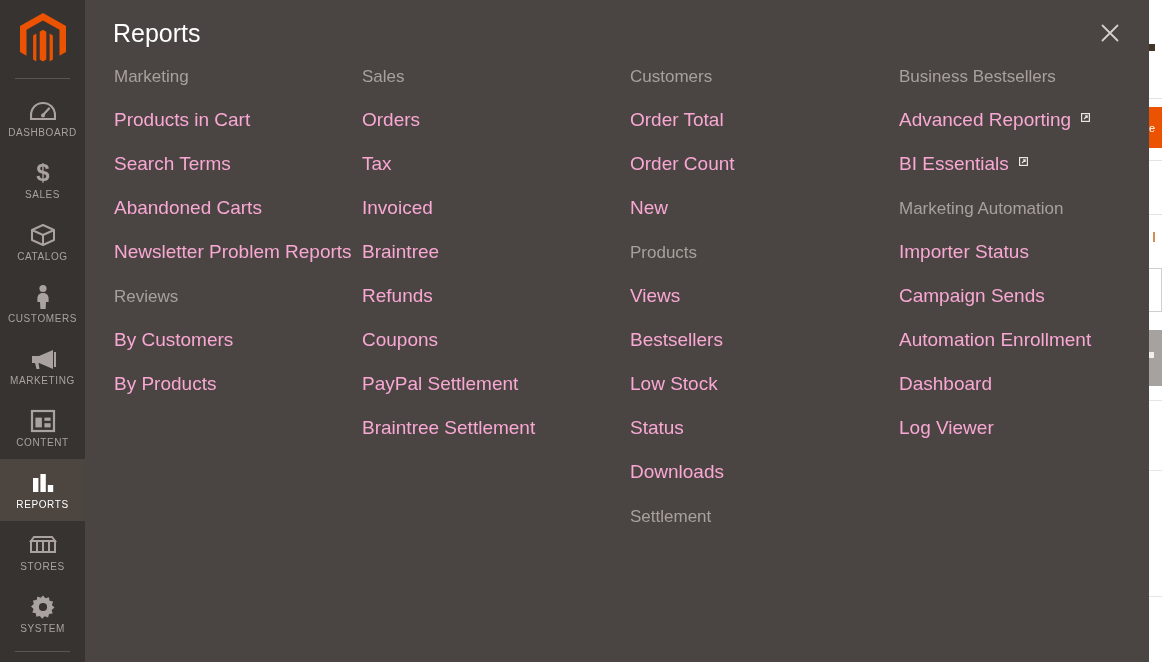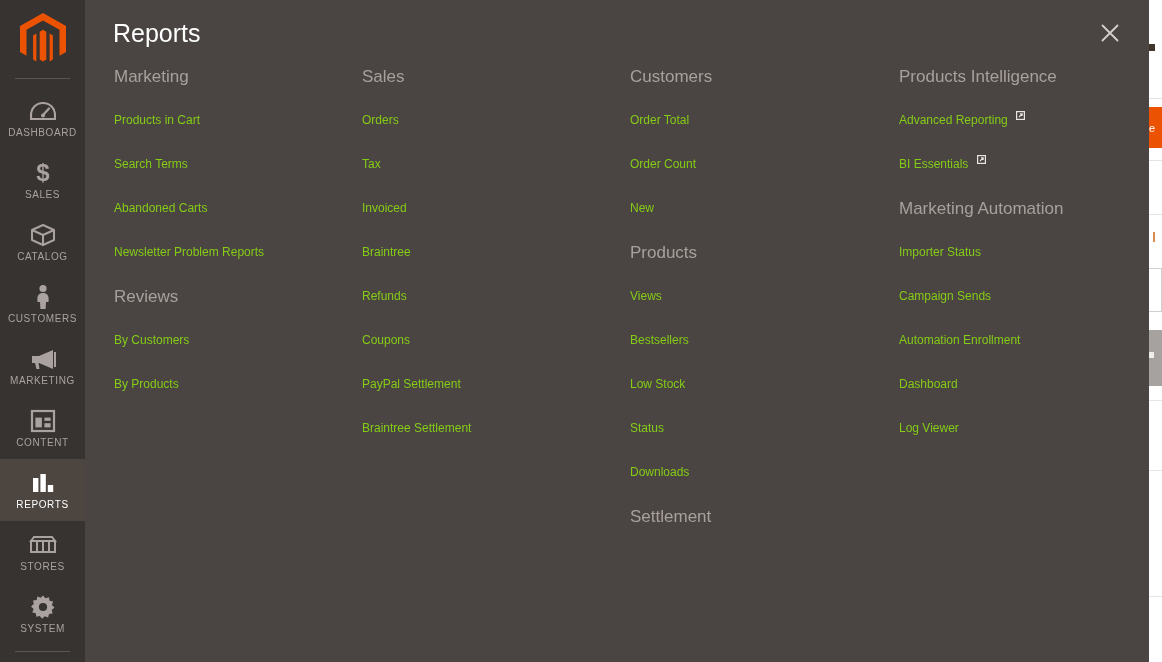--- a/index.html
+++ b/index.html
@@ -82,21 +82,21 @@
   .col-customers { width:268px; padding-left:10px; }
   .col-bi        { width:245px; padding-left:11px; }
 
   .group { margin-bottom:6px; }
   .group-title {
     color:#a8a09c; font-size:17px; line-height:22px;
     margin-bottom:22px;
   }
   .group-title.spaced-top { margin-top:24px; }
   .menu-link {
-    display:block; color:#84cc16; font-size:12px; line-height:20px;
+    display:block; color:#f9a8d4; font-size:19px; line-height:20px;
     margin-bottom:24px; cursor:pointer; text-decoration:none;
     white-space:nowrap;
   }
   .ext-icon {
     display:inline-block; margin-left:5px; position:relative; top:-4px;
   }
   .ext-icon svg { display:block; }
 
   .clip-bottom { overflow:hidden; }
 </style>
@@ -309,21 +309,21 @@
         </div>
 
         <div class="group">
           <div class="group-title spaced-top">Settlement</div>
         </div>
       </div>
 
       <div class="col col-bi">
 
         <div class="group">
-          <div class="group-title">Products Intelligence</div>
+          <div class="group-title">Business Bestsellers</div>
           <a class="menu-link">
             <span>Advanced Reporting</span>
             <span class="ext-icon">
               <svg width="9" height="9" viewBox="0 0 9 9">
                 <rect x="0.6" y="0.6" width="7.8" height="7.8" fill="none" stroke="#e8e4e1" stroke-width="1.2"></rect>
                 <path d="M3 6 L6 3 M4 2.8 L6.2 2.8 L6.2 5" stroke="#e8e4e1" stroke-width="1.1" fill="none"></path>
               </svg>
             </span>
           </a>
           <a class="menu-link">

